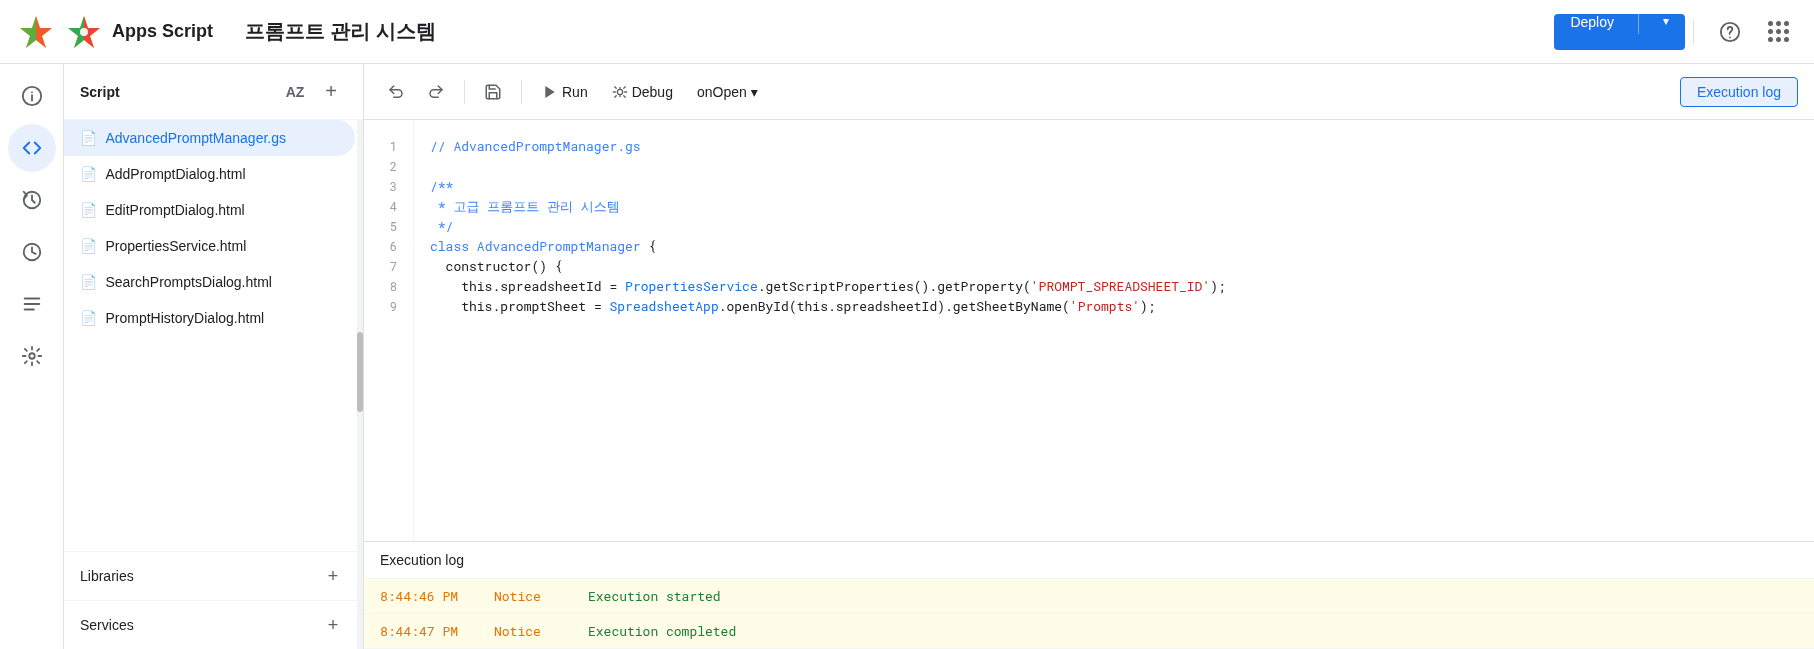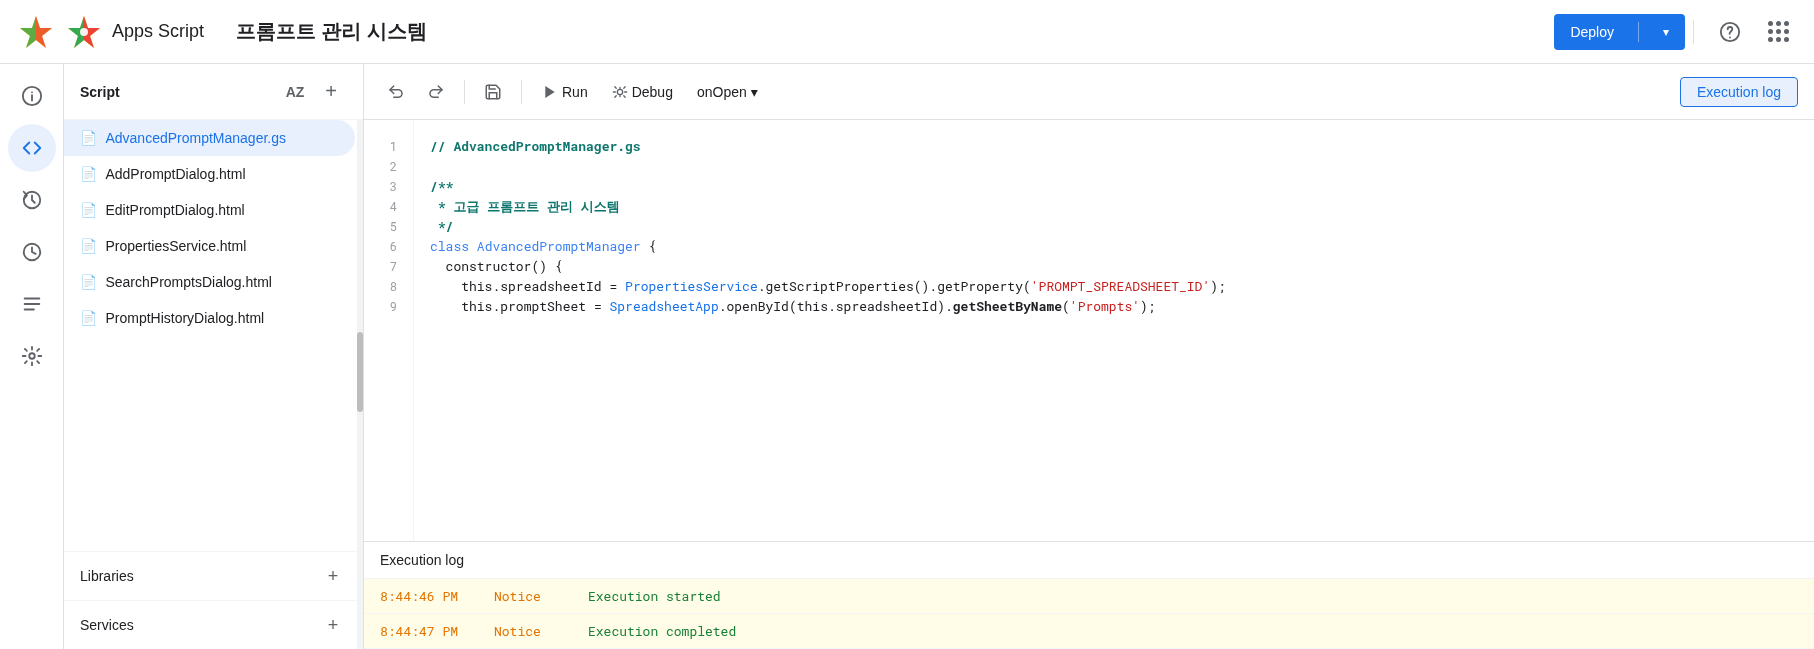--- a/index.html
+++ b/index.html
@@ -20,34 +20,34 @@
       align-items: center;
       gap: 10px;
       margin-right: 24px;
     }
     .logo-icon {
       width: 40px;
       height: 40px;
     }
     .header-app-title {
       font-size: 18px;
-      font-weight: 400;
+      font-weight: 700;
       color: #202124;
       text-align: right;
     }
     .header-project-title {
       font-size: 20px;
       color: #202124;
       font-weight: 700;
       margin-left: 8px;
     }
     .header-spacer { flex: 1; }
     .deploy-btn {
       display: flex;
-      align-items: center;
+      align-items: flex-start;
       background: #1a73e8;
       color: #fff;
       border: none;
       border-radius: 4px;
       font-size: 14px;
       font-weight: 500;
       padding: 0 16px;
       height: 36px;
       cursor: pointer;
       gap: 20px;
@@ -390,21 +390,21 @@
       font-family: 'Roboto Mono', 'Courier New', monospace;
       background: #fffde7;
       border-bottom: 1px solid #f5f5f5;
       gap: 24px;
     }
     .log-time { color: #e37400; width: 90px; flex-shrink: 0; }
     .log-level { color: #e37400; width: 70px; flex-shrink: 0; }
     .log-message { color: #188038; }
 
     
-    .c-comment { color: #0f766e; font-weight: bold; }
+    .c-comment { color: #3b82f6; }
     .c-keyword { color: #3b82f6; }
     .c-class { color: #3b82f6; }
     .c-string { color: #c5221f; }
     .c-blue { color: #1a73e8; }
 
     
     .grid-3x3 {
       display: grid;
       grid-template-columns: repeat(3, 5px);
       gap: 3px;
@@ -630,21 +630,21 @@
           <div class="line-number">9</div>
         </div>
         <div class="code-text"><span class="c-comment">// AdvancedPromptManager.gs</span>
 
 <span class="c-comment">/**</span>
 <span class="c-comment"> * 고급 프롬프트 관리 시스템</span>
 <span class="c-comment"> */</span>
 <span class="c-keyword">class</span> <span class="c-class">AdvancedPromptManager</span> {
   <span style="color:#202124;">constructor</span>() {
     <span style="color:#202124;">this</span>.<span style="color:#202124;">spreadsheetId</span> = <span class="c-blue">PropertiesService</span>.<span style="color:#202124;">getScriptProperties</span>().<span style="color:#202124;">getProperty</span>(<span class="c-string">'PROMPT_SPREADSHEET_ID'</span>);
-    <span style="color:#202124;">this</span>.<span style="color:#202124;">promptSheet</span> = <span class="c-blue">SpreadsheetApp</span>.<span style="color:#202124;">openById</span>(<span style="color:#202124;">this</span>.<span style="color:#202124;">spreadsheetId</span>).<span style="color:#202124;font-weight:bold;">getSheetByName</span>(<span class="c-string">'Prompts'</span>);</div>
+    <span style="color:#202124;">this</span>.<span style="color:#202124;">promptSheet</span> = <span class="c-blue">SpreadsheetApp</span>.<span style="color:#202124;">openById</span>(<span style="color:#202124;">this</span>.<span style="color:#202124;">spreadsheetId</span>).<span style="color:#202124;">getSheetByName</span>(<span class="c-string">'Prompts'</span>);</div>
       </div>
     </div>
 
     <div class="exec-log-panel">
       <div class="exec-log-header">
         <span>Execution log</span>
       </div>
       <div class="exec-log-entries">
         <div class="exec-log-entry">
           <span class="log-time">8:44:46 PM</span>

